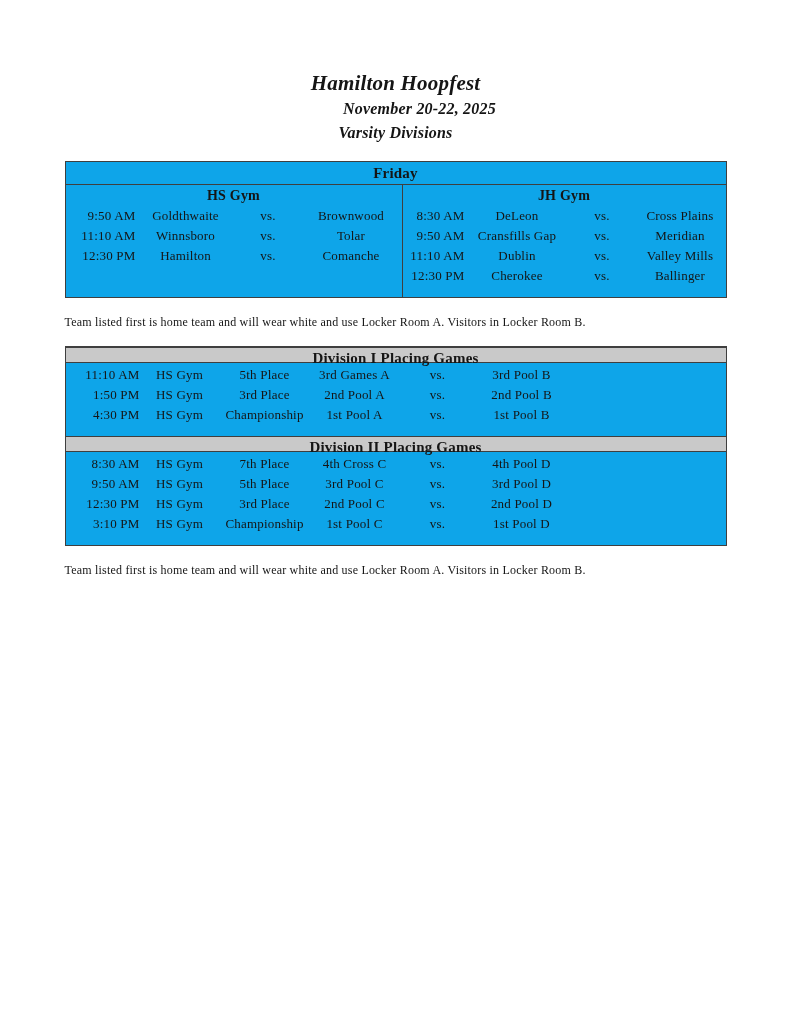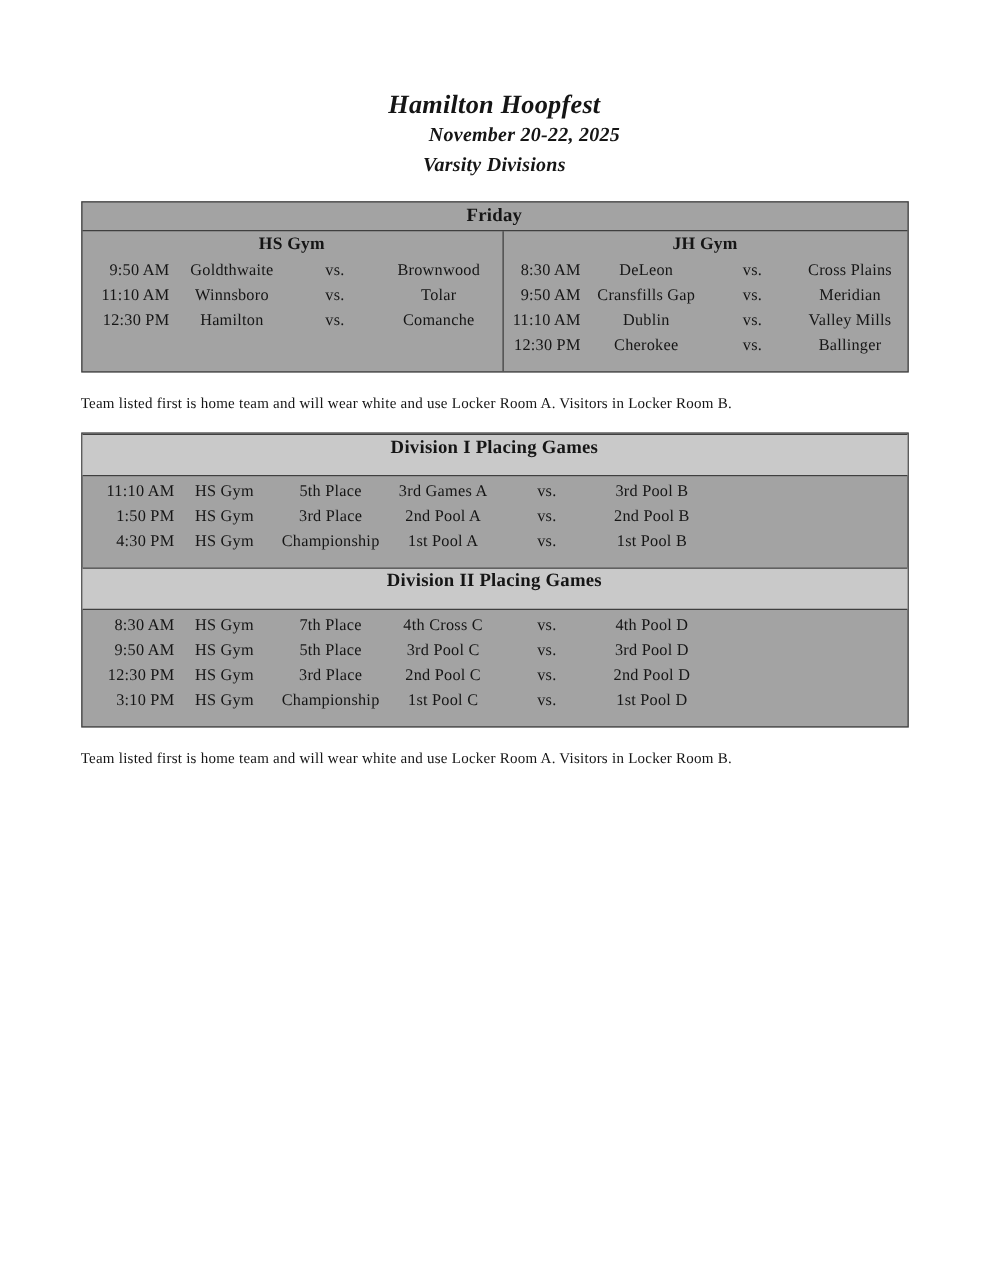--- a/index.html
+++ b/index.html
@@ -19,21 +19,21 @@
   .doc-header { text-align: center; font-style: italic; }
   .doc-title { font-size: 21px; font-weight: bold; line-height: 26px; letter-spacing: 0.2px; }
   .doc-date  { font-size: 16px; font-weight: bold; line-height: 25px; letter-spacing: 0.2px; padding-left: 48px; }
   .doc-sub   { font-size: 16px; font-weight: bold; line-height: 24px; letter-spacing: 0.2px; }
 
   
   .tbl {
     width: 662px;
     margin: 16px auto;
     border: 1.5px solid #3f3f3f;
-    background: #a3a3a3;
+    background: #0ea5e9;
   }
   .friday-tbl { margin-top: 16px; }
   .day-header {
     text-align: center;
     font-weight: bold;
     font-size: 15px;
     height: 23px;
     line-height: 23px;
     letter-spacing: 0.2px;
   }
@@ -67,21 +67,21 @@
   .note-2 { margin-top: 17px; }
 
   
   .saturday-tbl { margin-top: 16px; }
   .band {
     background: #c9c9c9;
     border-top: 1px solid #3f3f3f;
     border-bottom: 1px solid #3f3f3f;
     text-align: center;
     font-weight: bold; font-size: 15px;
-    height: 34px; line-height: 20px; letter-spacing: 0.2px;
+    height: 16px; line-height: 20px; letter-spacing: 0.2px;
   }
   .sat-rows { padding: 2px 0 11px; }
   .s-row {
     display: grid; height: 20px; align-items: center;
     grid-template-columns: 74px 80px 90px 90px 76px 92px 1fr;
     font-size: 13px; letter-spacing: 0.2px;
   }
 </style>
 </head>
 <body>

